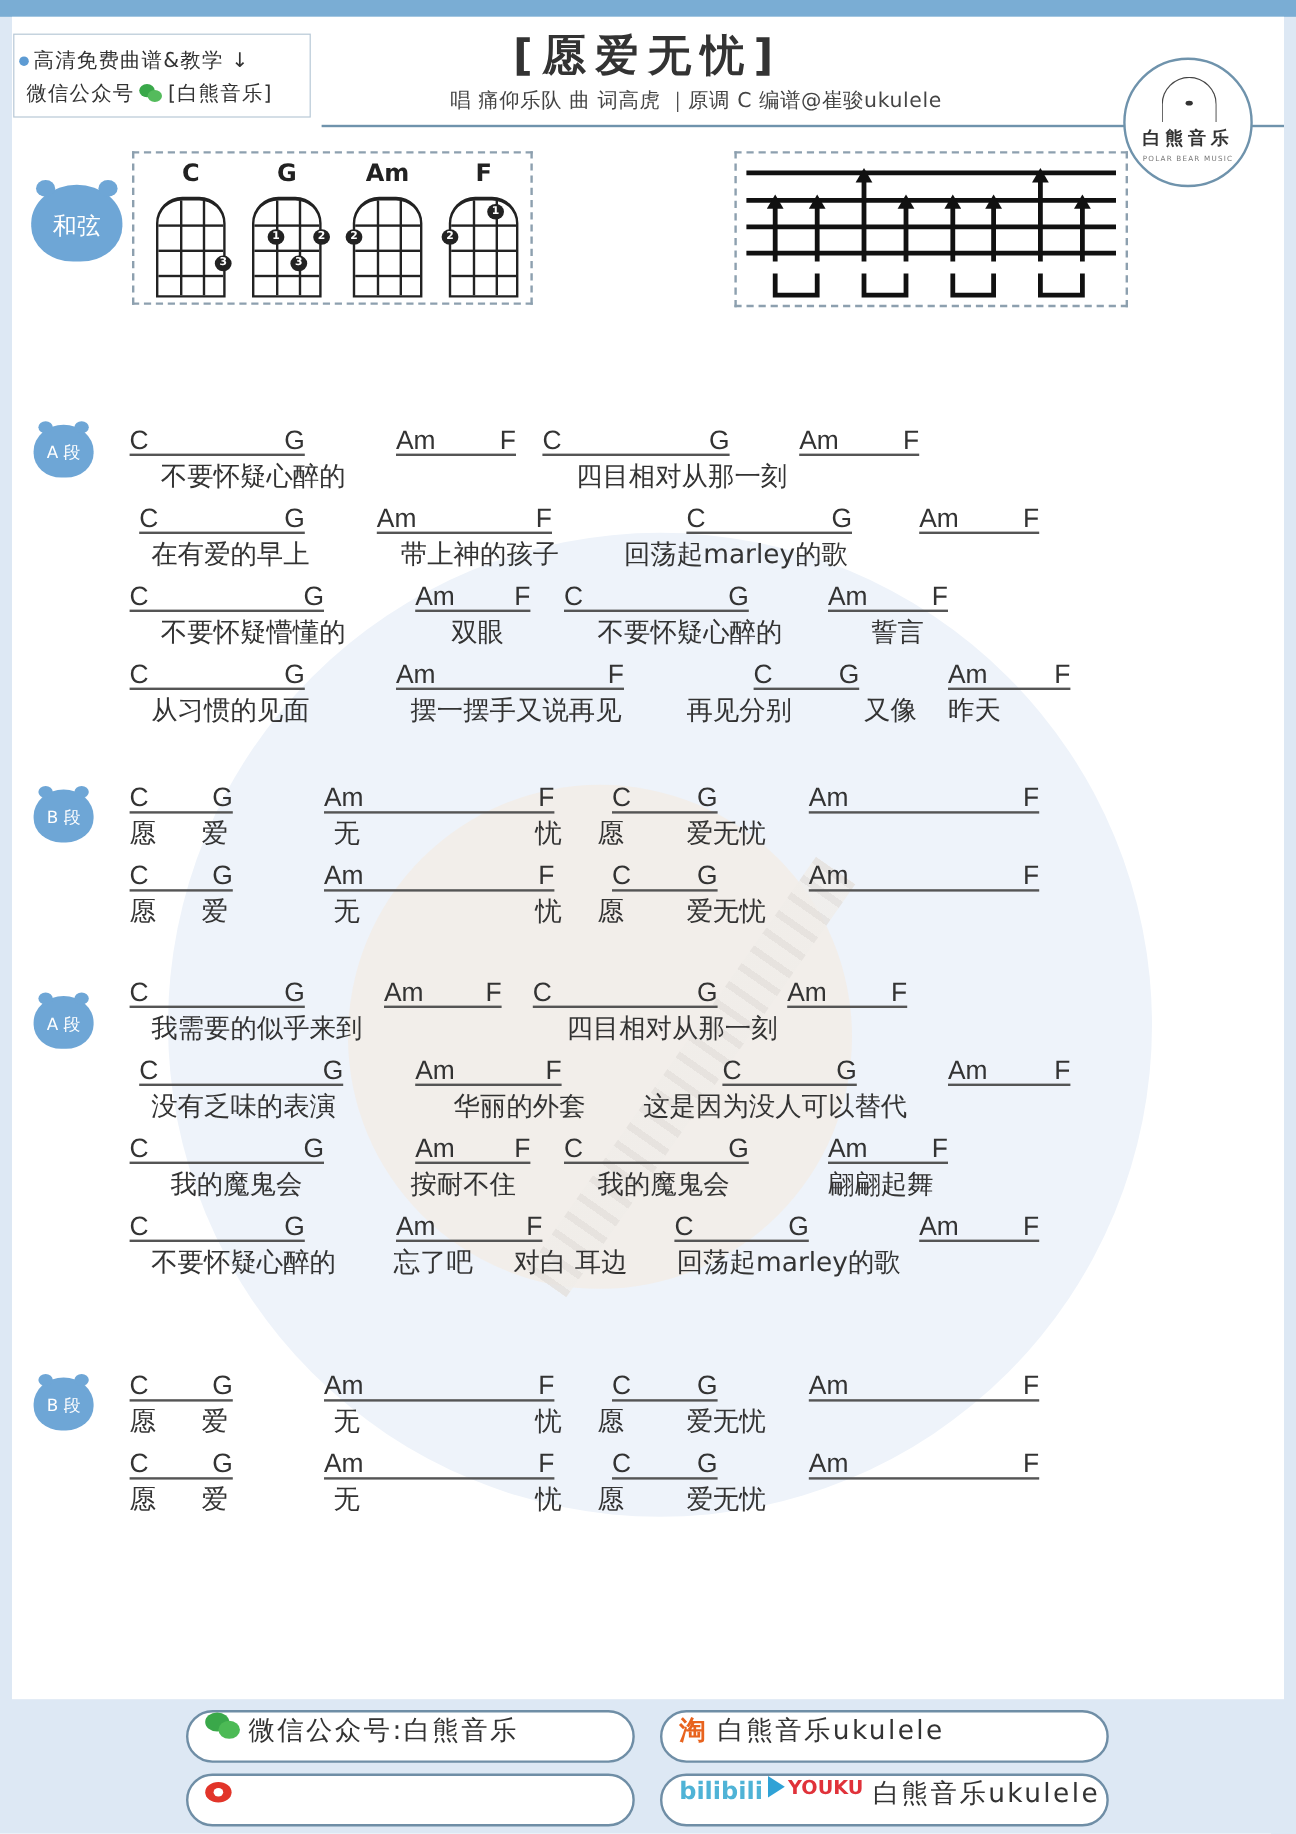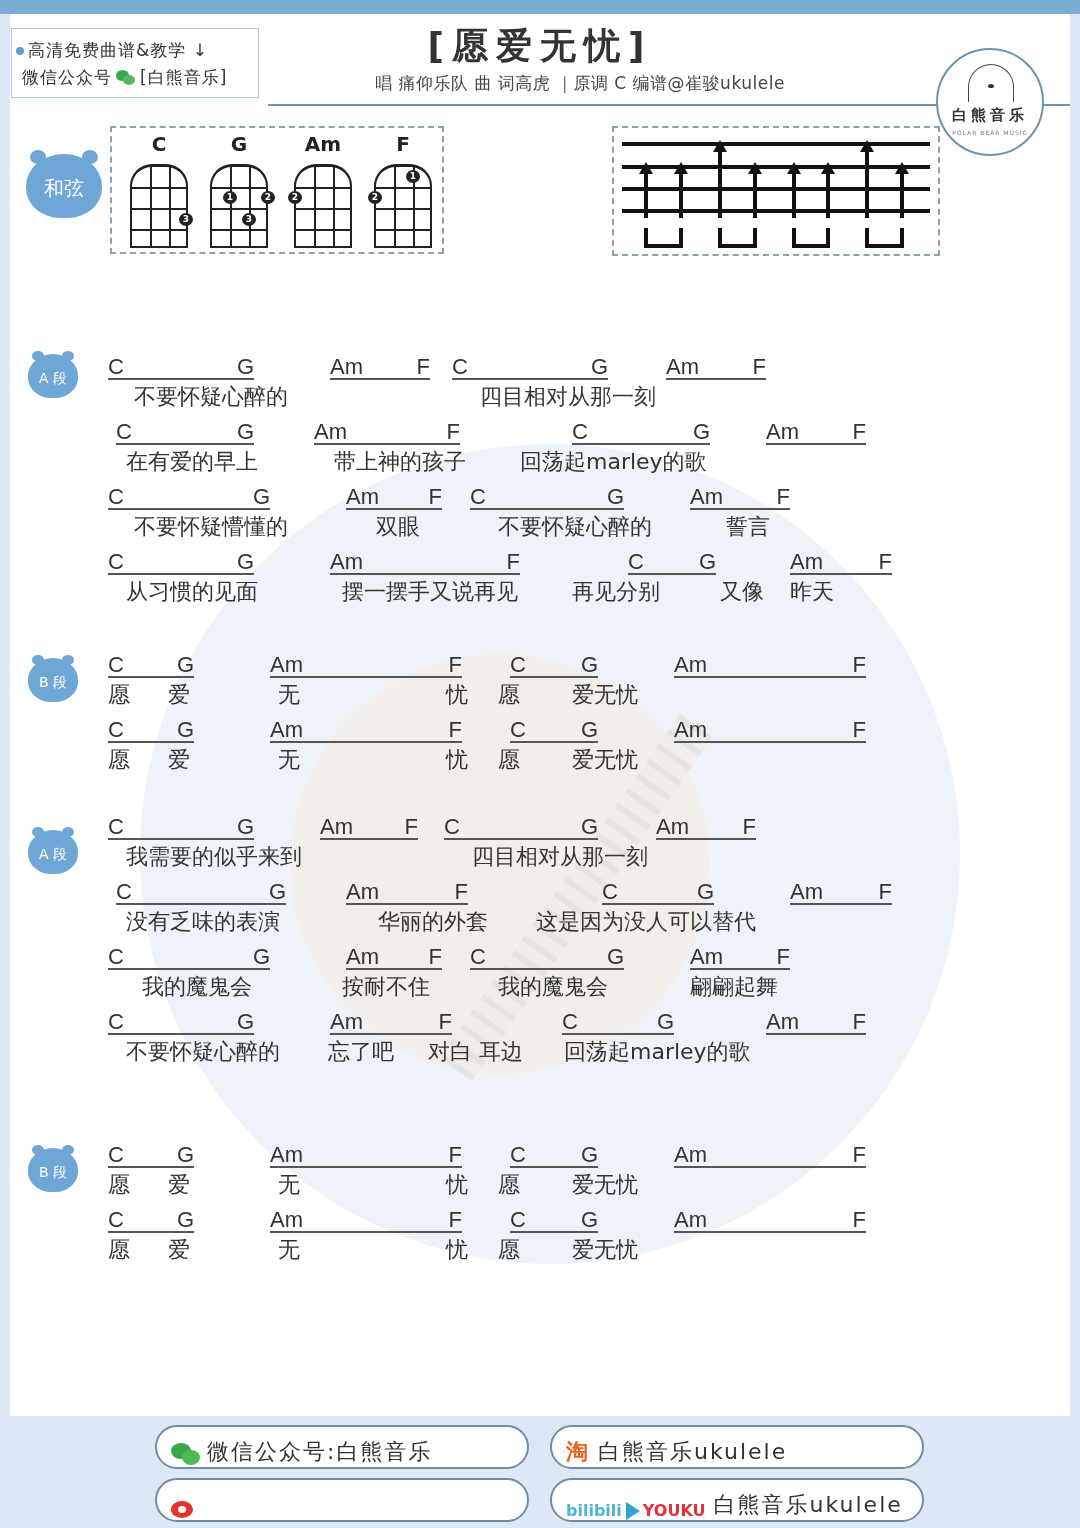--- a/index.html
+++ b/index.html
@@ -113,31 +113,31 @@
     position: absolute; top: 6px; height: 24px;
     border-bottom: 2px solid #555; font-size: 22px; color: #333;
     font-family: "Liberation Sans", sans-serif;
   }
   .chord-seg span { position: absolute; top: -2px; }
   .lyric-line { position: relative; height: 33px; font-size: 22px; color: #333; }
   .lyric-line span { position: absolute; top: 0; white-space: pre; }
 
   .footer-pill {
     position: absolute; height: 44px; border: 2px solid #6f8ea6; border-radius: 24px;
-    background: #fff; display: flex; align-items: flex-end; padding-left: 14px;
+    background: #fff; display: flex; align-items: flex-start; padding-left: 14px;
     font-size: 22px; letter-spacing: 2px; color: #333;
   }
   .icon-wechat { width: 30px; height: 24px; position: relative; margin-right: 6px; }
   .icon-wechat::before { content: ""; position: absolute; left: 0; top: 0; width: 20px; height: 16px; border-radius: 50%; background: #3aa84a; }
   .icon-wechat::after { content: ""; position: absolute; left: 11px; top: 7px; width: 18px; height: 15px; border-radius: 50%; background: #4cba55; }
   .icon-weibo { width: 28px; height: 24px; position: relative; margin-right: 4px; }
   .icon-weibo::before { content: ""; position: absolute; left: 0; top: 5px; width: 22px; height: 17px; border-radius: 50%; background: #e2352a; }
   .icon-weibo::after { content: ""; position: absolute; left: 7px; top: 10px; width: 8px; height: 7px; border-radius: 50%; background: #fff; }
   .icon-taobao { font-size: 22px; font-weight: bold; color: #e8631e; margin-right: 8px; }
-  .icon-bili { font-size: 16px; font-weight: bold; color: #4fb3d6; margin-right: 4px; letter-spacing: 0; }
+  .icon-bili { font-size: 20px; font-weight: bold; color: #4fb3d6; margin-right: 4px; letter-spacing: 0; }
   .icon-youku-play { width: 0; height: 0; border-left: 14px solid #2fa2d6; border-top: 9px solid transparent; border-bottom: 9px solid transparent; margin-right: 3px; }
   .icon-youku { font-size: 16px; font-weight: bold; color: #e0323a; margin-right: 8px; letter-spacing: 0; }
 </style>
 </head>
 <body>
 
 <div class="top-bar"></div>
 
 <div class="page">
   <div class="watermark-circle"></div>

